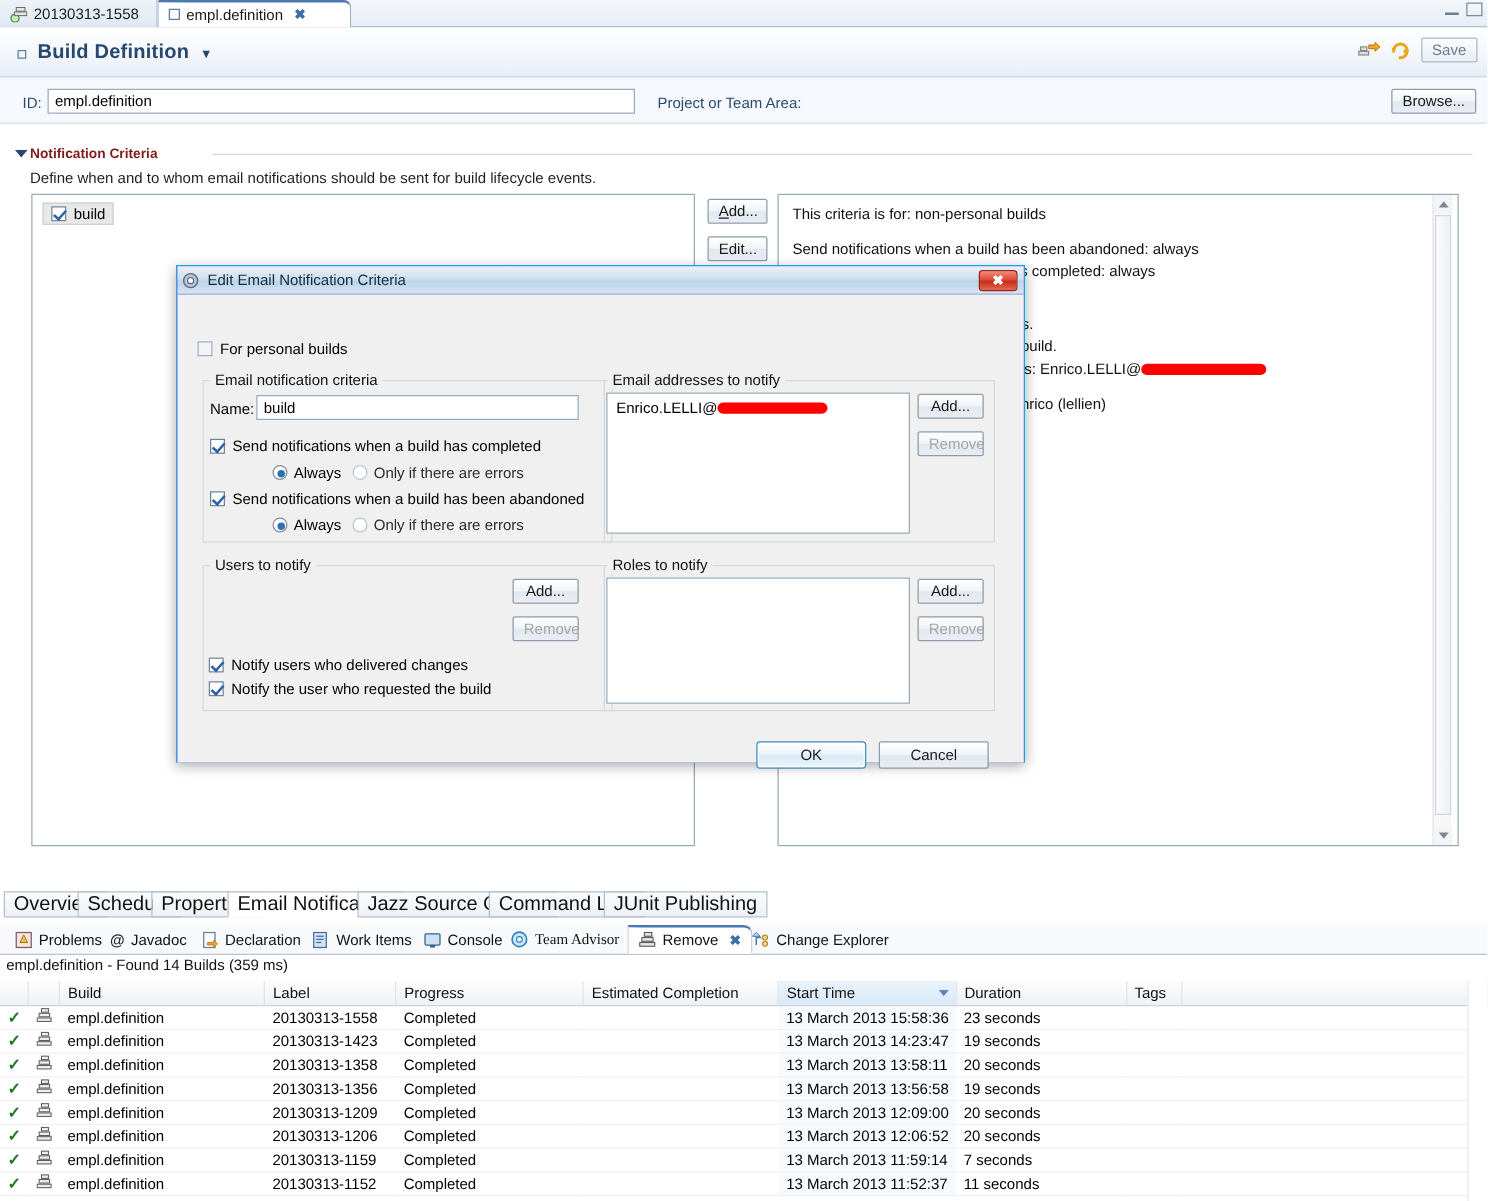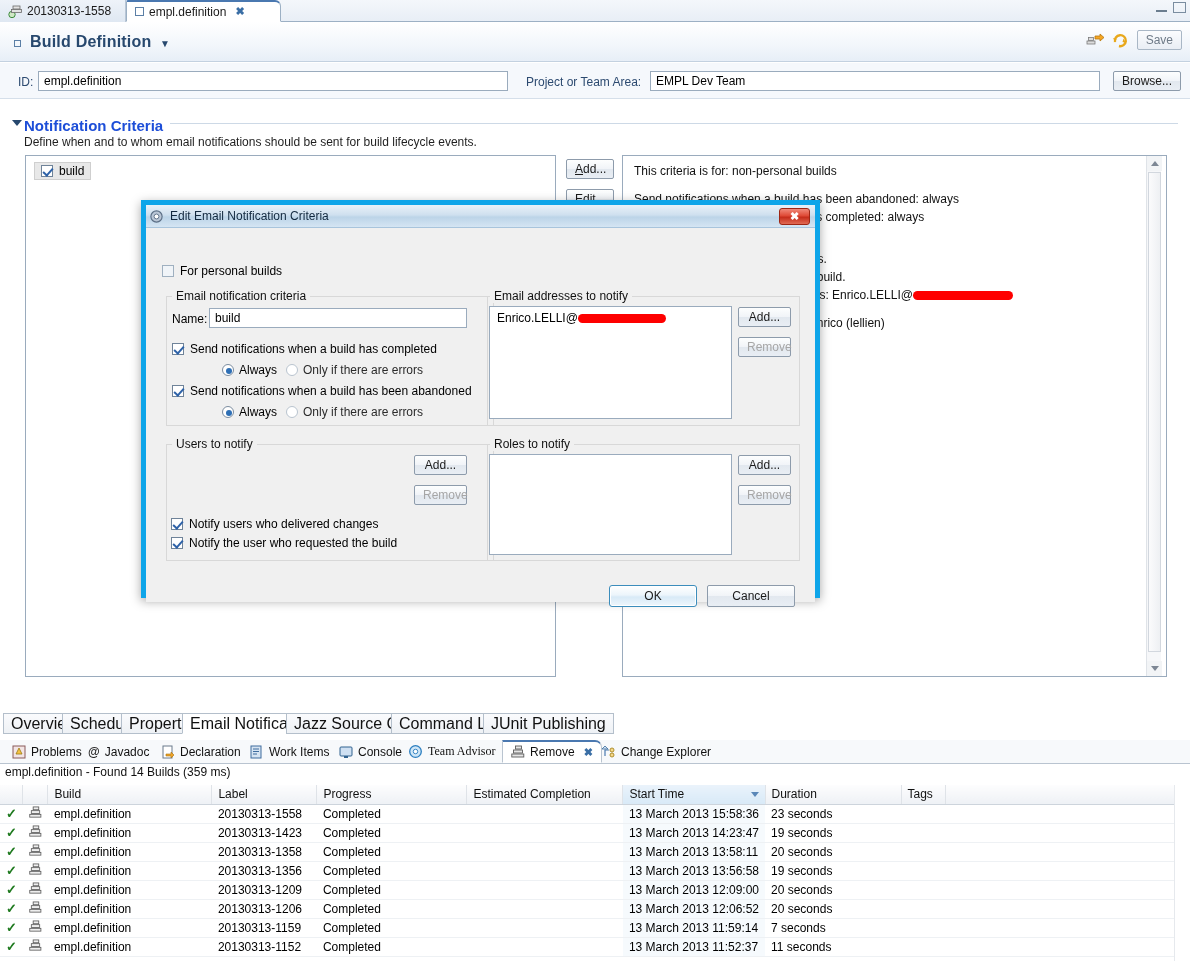--- a/index.html
+++ b/index.html
@@ -74,21 +74,21 @@
     padding:1px 5px; color:#000; outline:none;
   }
   .btn {
     border:1px solid #8d9bab; border-radius:2px;
     background:linear-gradient(to bottom,#fdfefe 0%, #f1f4f8 48%, #e2e8ef 52%, #e9eef4 100%);
     font-size:12px; padding:2px 8px; color:#1a1a1a; cursor:default;
   }
   .btn.disabled { color:#a6a6a6; }
 
   
-  .section-title { position:absolute; left:24px; top:117px; font-size:15px; font-weight:bold; color:#1d4ed8;text-align:right;}
+  .section-title { position:absolute; left:24px; top:117px; font-size:11px; font-weight:bold; color:#7f1d1d;text-align:right;}
   .section-twisty{ position:absolute; left:12px; top:120px; width:0;height:0;
                    border-left:5px solid transparent;border-right:5px solid transparent;border-top:6px solid #27486e;}
   .section-desc  { position:absolute; left:24px; top:135px; font-size:12px; color:#1f1f1f;}
   .sec-rule      { position:absolute; left:170px; top:123px; width:1008px; height:1px; background:#cdd9e6;}
 
   
   .listbox { position:absolute; background:#fff; border:1px solid #9aabbd; }
   .listitem-sel {
     display:inline-flex; align-items:center; gap:6px;
     background:#e8e8e8; border:1px solid #cfcfcf; padding:1px 6px; font-size:12px;
@@ -112,22 +112,22 @@
 
   
   .vscroll { position:absolute; width:15px; background:#f6f7f9; border-left:1px solid #dfe3e8;}
   .vs-arrow { width:15px;height:15px; background:#f2f4f6; display:flex;align-items:center;justify-content:center;}
   .tri-up {width:0;height:0;border-left:4px solid transparent;border-right:4px solid transparent;border-bottom:5px solid #7d8794;}
   .tri-dn {width:0;height:0;border-left:4px solid transparent;border-right:4px solid transparent;border-top:5px solid #7d8794;}
   .vs-thumb { position:absolute; left:1px; width:13px; background:linear-gradient(to right,#fbfbfc,#eef0f3); border:1px solid #d2d7de;}
 
   
   .dialog {
-    position:absolute; left:141px; top:200px; width:679px; height:398px;
-    background:#d946ef; border:5px solid #0ea5e9;
+    position:absolute; left:141px; top:212px; width:679px; height:398px;
+    background:#d946ef; border:1px solid #0ea5e9;
     box-shadow:0 3px 10px rgba(0,0,0,.35);
   }
   .dlg-title {
     height:23px; width:100%;
     background:linear-gradient(to bottom,#e9f1f8 0%,#cfe0ef 45%,#bcd4e8 55%,#d5e5f3 100%);
     border-bottom:1px solid #a8c4dc;
     display:flex; align-items:center; padding:0 3px;
   }
   .dlg-title-text { font-size:12px; color:#12293f; margin-left:6px;}
   .dlg-close {
@@ -225,21 +225,20 @@
       <path d="M1 6 l3.5 1 -1 3.5 z" fill="#e8a81c"></path>
       <path d="M14 11 l-3.5 -1 1 -3.5 z" fill="#e8a81c"></path>
     </svg>
     <span class="save-btn">Save</span>
   </div>
 
   <div class="idrow"></div>
   <span class="lbl" style="position:absolute;left:18px;top:75px;">ID:</span>
   <input class="txtin" style="position: absolute; left: 38px; top: 71px; width: 470px;" value="empl.definition">
   <span class="lbl" style="position:absolute;left:526px;top:75px;">Project or Team Area:</span>
-  <input class="txtin" style="position: absolute; left: 650px; top: 71px; width: 450px;" value="EMPL Dev Team">
   <span class="btn" style="position:absolute;left:1113px;top:71px;">Browse...</span>
 
   <span class="section-twisty"></span>
   <span class="section-title">Notification Criteria</span>
   <span class="sec-rule"></span>
   <span class="section-desc">Define when and to whom email notifications should be sent for build lifecycle events.</span>
 
   <div class="listbox" style="left:25px; top:155px; width:531px; height:522px;">
     <div style="padding:6px 8px;">
       <span class="listitem-sel">

